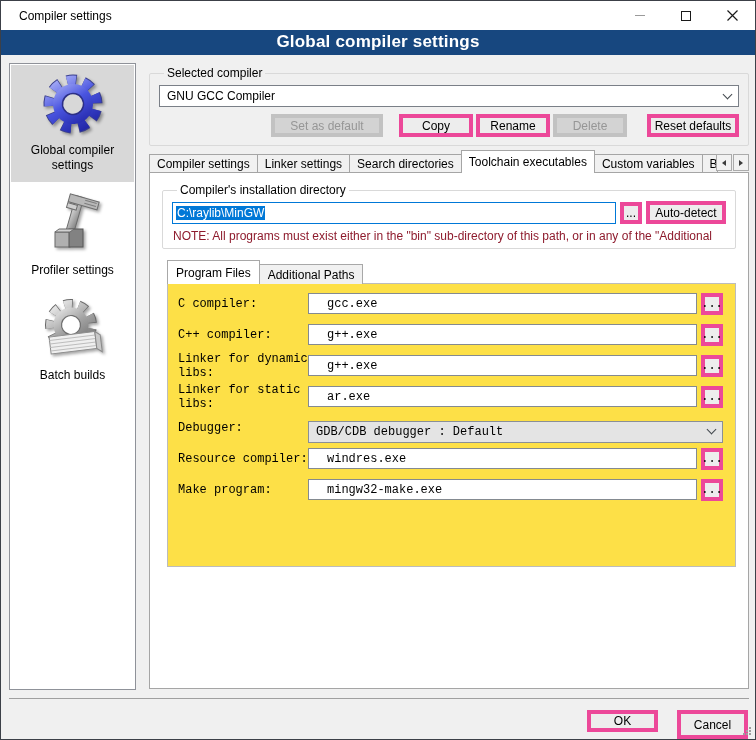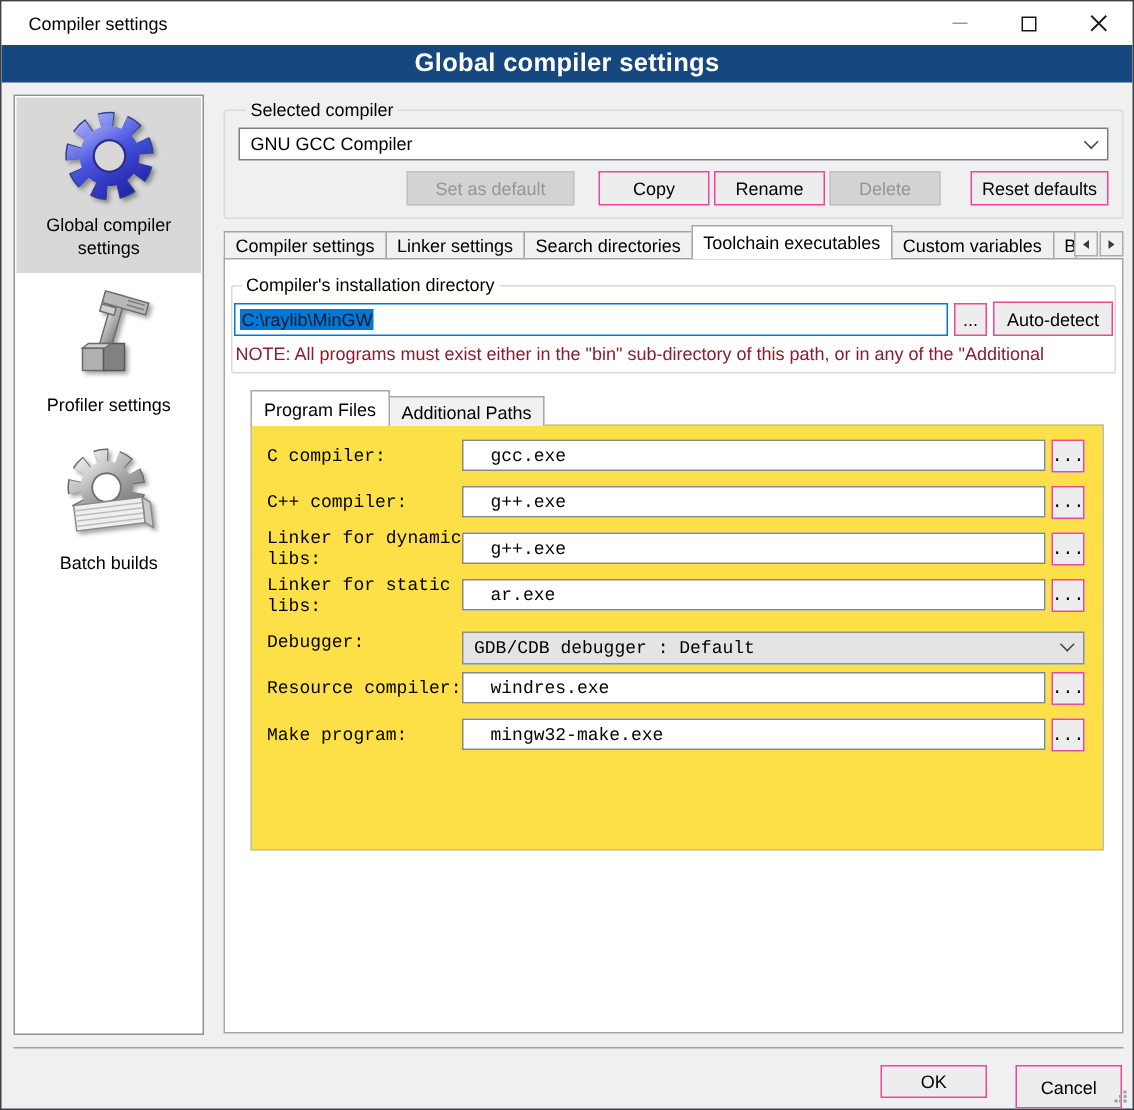--- a/index.html
+++ b/index.html
@@ -36,21 +36,21 @@
   fieldset { border:1px solid #d9d9d9; border-radius:2px; }
   legend { font-size:12px; padding:0 3px; margin-left:5px; }
 
   .fs-selcomp { position:absolute; left:0; top:3px; width:600px; height:80px; padding:0 9px; }
   .combobox { margin-top:5px; height:22px; background:#fff; border:1px solid #7a7f87;
               display:flex; align-items:center; padding:0 7px; }
   .combobox.gray { background:#e4e4e4; border-color:#8a8f96; }
   .chev { width:7px; height:7px; border-right:1.4px solid #43484e; border-bottom:1.4px solid #43484e;
           transform:rotate(45deg); margin-left:auto; margin-bottom:4px; flex:none; }
 
-  .btn { height:23px; background:#ededed; border:1px solid #ec4899; font-size:12px;
+  .btn { height:23px; background:#ededed; border:4px solid #ec4899; font-size:12px;
          font-family:inherit; color:#000; display:flex; align-items:center; justify-content:center; }
   .btn.disabled { background:#d3d3d3; border-color:#c2c2c2; color:#969696; }
   .btnrow { display:flex; align-items:center; margin-top:7px; }
   .btnrow .sp { flex:1; }
   .w-setdef { width:112px; margin-right:16px; }
   .w-copy, .w-rename, .w-delete { width:74px; margin-right:3px; }
   .w-delete { margin-right:20px; }
   .w-reset { width:92px; }
 
   
@@ -66,25 +66,25 @@
   .tab { border:1px solid #a5a5a5; border-bottom:none; background:#f1f1f1; padding:0 7px;
          display:flex; align-items:center; height:19px; margin-top:4px; white-space:nowrap; margin-left:-1px; }
   .tab:first-child { margin-left:0; }
   .tab.active { background:#fff; height:23px; margin-top:0; position:relative; z-index:4; }
   .tab.clipped { max-width:43px; overflow:hidden; }
 
   
   .tabpage { position:absolute; left:0; top:109px; width:600px; height:517px; background:#fff;
              border:1px solid #a5a5a5; }
 
-  .fs-install { margin:10px 4px 0; height:66px; padding:0 1px; }
+  .fs-install { margin:10px 12px 0; height:66px; padding:0 9px; }
   .dirrow { display:flex; align-items:center; margin-top:4px; }
   .pathfield { flex:1; height:22px; border:1px solid #0078d7; background:#fff;
                display:flex; align-items:center; padding:0 3px; overflow:hidden; }
-  .pathsel { background:#0078d7; color:#0f172a; padding:0 1px; white-space:pre; }
+  .pathsel { background:#0078d7; color:#ffffff; padding:0 1px; white-space:pre; }
   .btn-br { width:22px; height:22px; margin-left:4px; flex:none; }
   .btn-auto { width:80px; height:23px; margin-left:4px; flex:none; }
   .note { margin:5px 0 0 1px; color:#8e1b2d; white-space:nowrap; overflow:hidden; }
 
   
   .innertabs { position:relative; z-index:3; display:flex; align-items:flex-start; height:24px;
                margin:11px 0 0 17px; }
   .itab { border:1px solid #a8a8a8; border-bottom:none; background:#f1f1f1; padding:0 8px;
           display:flex; align-items:center; height:20px; margin-top:4px; white-space:nowrap; margin-left:-1px; }
   .itab:first-child { margin-left:0; }

